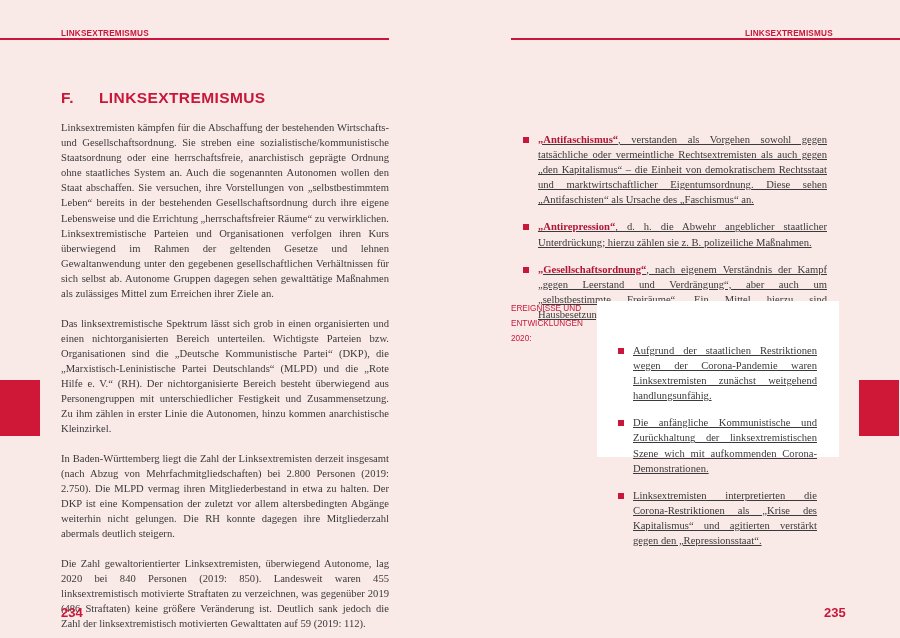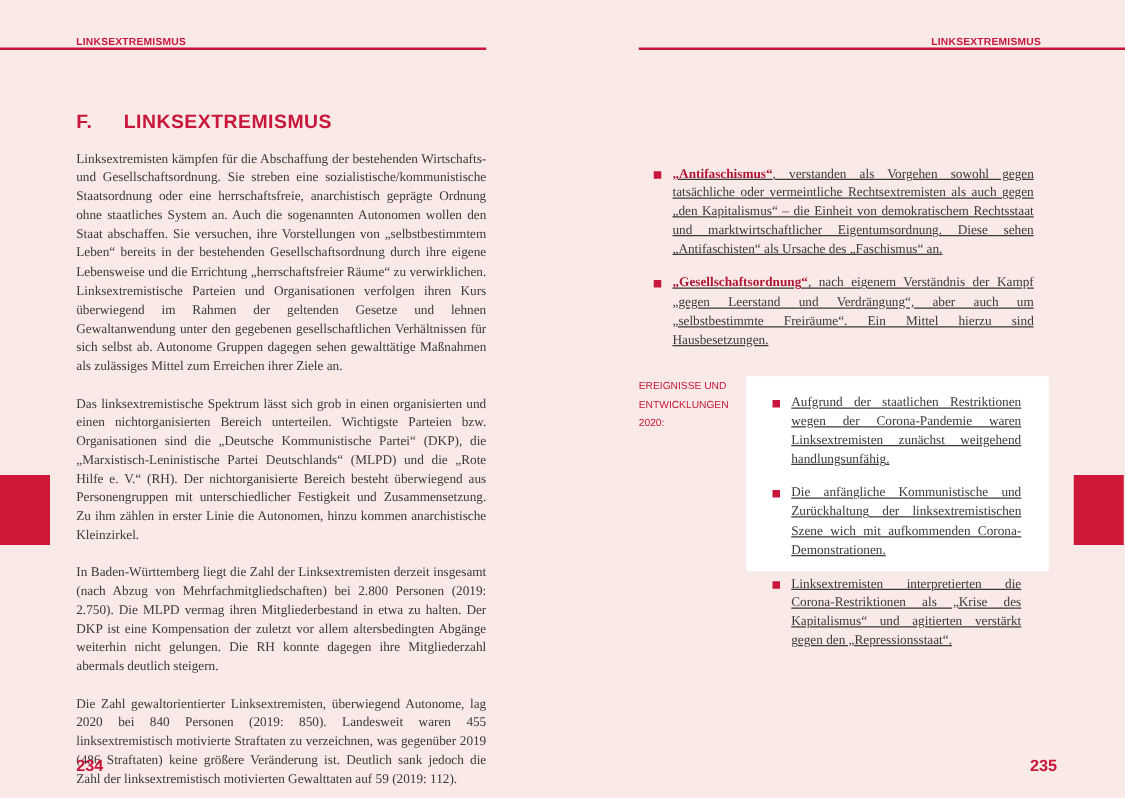--- a/index.html
+++ b/index.html
@@ -38,21 +38,21 @@
     position: absolute; left: 0; top: 5px; width: 6px; height: 6px; background: #c8173a;
   }
   .bullets li b { color: #b01535; }
   .side-label {
     position: absolute; left: 511px; top: 301px; width: 80px;
     font-family: "Liberation Sans", "DejaVu Sans", sans-serif;
     font-weight: normal; font-size: 8.2px; line-height: 15px; color: #c8173a;
   }
   .box {
     position: absolute; left: 597px; top: 301px; width: 242px; height: 156px;
-    background: #ffffff; box-sizing: border-box; padding: 2px 10px 0 9px;
+    background: #ffffff; box-sizing: border-box; padding: 30px 10px 0 9px;
     font-size: 10.6px; line-height: 15.1px; text-align: justify;
   }
   .box .bullets li { padding-left: 15px; }
   .tab { position: absolute; top: 380px; width: 40px; height: 56px; background: #cf1838; }
   .page-num {
     position: absolute; top: 605px;
     font-family: "Liberation Sans", "DejaVu Sans", sans-serif;
     font-weight: bold; font-size: 13px; color: #c8173a;
   }
 </style>
@@ -84,20 +84,24 @@
   <div class="rule" style="left:511px; width:389px"></div>
 
   <div class="col right-col">
     <ul class="bullets">
       <li>
         <span class="sq"></span>
         <b>„Antifaschismus“</b><span>, verstanden als Vorgehen sowohl gegen tatsächliche oder vermeintliche Rechtsextremisten als auch gegen „den Kapitalismus“ – die Ein­heit von demokratischem Rechtsstaat und marktwirtschaftlicher Eigentums­ordnung. Diese sehen „Antifaschisten“ als Ursache des „Faschismus“ an.</span>
       </li>
       <li>
         <span class="sq"></span>
+        <b>„Antirepression“</b><span>, d. h. die Abwehr angeblicher staatlicher Unterdrückung; hierzu zählen sie z. B. polizeiliche Maßnahmen.</span>
+      </li>
+      <li>
+        <span class="sq"></span>
         <b>„Gesellschaftsordnung“</b><span>, nach eigenem Verständnis der Kampf „gegen Leer­stand und Verdrängung“, aber auch um „selbstbestimmte Freiräume“. Ein Mittel hierzu sind Hausbesetzungen.</span>
       </li>
     </ul>
   </div>
 
   <div class="side-label">
     <div>EREIGNISSE UND</div>
     <div>ENTWICKLUNGEN</div>
     <div>2020:</div>
   </div>

